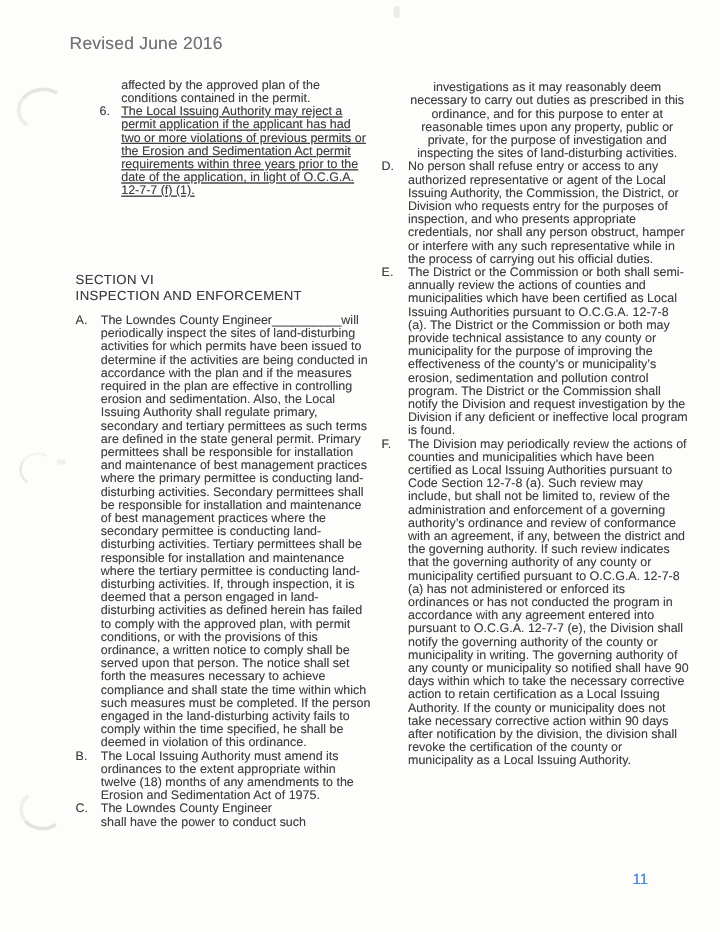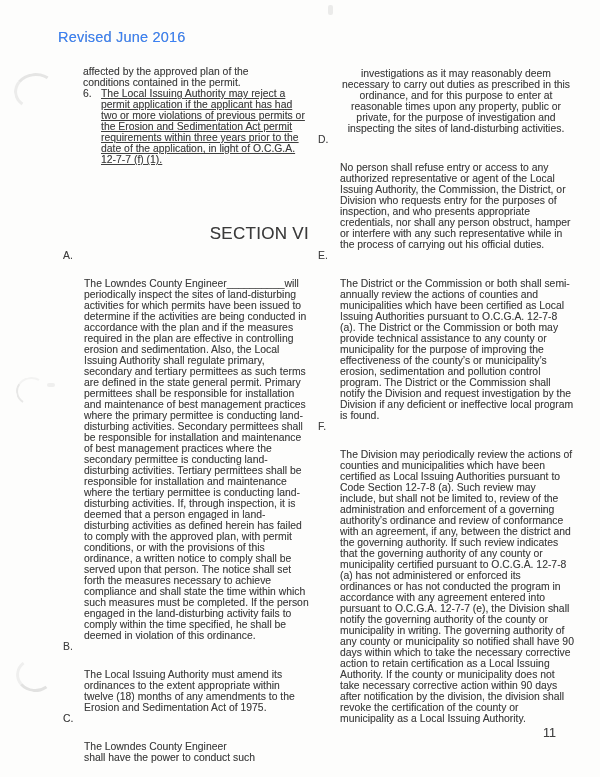--- a/index.html
+++ b/index.html
@@ -7,57 +7,57 @@
     width:600px;height:777px;position:relative;overflow:hidden;
     background:#fdfdfc;
     font-family:"Liberation Sans", sans-serif;
     color:#3e3e3e;
     -webkit-font-smoothing:antialiased;
   }
   .page{position:absolute;inset:0;background:#fdfdfc;}
 
   .header{
     position:absolute;left:58px;top:29px;
-    font-size:14.5px;color:#3b82f6;letter-spacing:.2px;
+    font-size:14.5px;color:#737373;letter-spacing:.2px;
     text-shadow:0 0 .4px rgba(70,70,70,.45);
   }
 
   .col{
     position:absolute;
     font-size:10.4px;line-height:11px;
     color:#3e3e3e;
     text-shadow:0 0 .35px rgba(70,70,70,.4);
   }
   .col-left{left:63px;top:66px;width:246px;}
   .col-right{left:318px;top:68px;width:256px;}
 
-  .cont-left{margin-left:20px;width:208px;}
+  .cont-left{margin-left:38px;width:208px;}
   .cont-right{margin-left:22px;width:232px;text-align:center;}
 
   .numbered{display:flex;margin-left:20px;}
   .numbered .marker{flex:0 0 18px;}
   .numbered .body{flex:1;max-width:208px;text-decoration:underline;}
 
   .lettered{display:flex;}
   .col-left .lettered .marker{flex:0 0 21px;}
   .col-right .lettered .marker{flex:0 0 22px;}
-  .lettered .body{flex:1;margin-top:28px;}
+  .lettered .body{flex:1;}
 
   .section-heading{
-    text-align:right;
+    text-align:left;
     margin:63px 0 9px 0;
-    font-size:17px;line-height:12.5px;
+    font-size:11px;line-height:12.5px;
     letter-spacing:.3px;color:#3a3a3a;
   }
 
   .prewrap{white-space:pre-line;}
 
   .page-number{
-    position:absolute;left:543px;top:726px;
-    font-size:12.5px;color:#404040;
+    position:absolute;left:527px;top:726px;
+    font-size:12.5px;color:#3b82f6;
     text-shadow:0 0 .35px rgba(70,70,70,.4);
   }
 
   
   .arc{position:absolute;border-radius:50%;border:3px solid transparent;}
   .arc-top{
     left:14px;top:73px;width:36px;height:30px;
     border-top-color:rgba(120,120,120,.18);
     border-left-color:rgba(120,120,120,.12);
     transform:rotate(-8deg);
@@ -100,20 +100,21 @@
 
     <div class="cont-left">affected by the approved plan of the conditions contained in the permit.</div>
 
     <div class="numbered">
       <div class="marker">6.</div>
       <div class="body">The Local Issuing Authority may reject a permit application if the applicant has had two or more violations of previous permits or the Erosion and Sedimentation Act permit requirements within three years prior to the date of the application, in light of O.C.G.A. 12-7-7 (f) (1).</div>
     </div>
 
     <div class="section-heading">
       <div>SECTION VI</div>
+      <div>INSPECTION AND ENFORCEMENT</div>
     </div>
 
     <div class="lettered">
       <div class="marker">A.</div>
       <div class="body">The Lowndes County Engineer__________will periodically inspect the sites of land-disturbing activities for which permits have been issued to determine if the activities are being conducted in accordance with the plan and if the measures required in the plan are effective in controlling erosion and sedimentation.  Also, the Local Issuing Authority shall regulate primary, secondary and tertiary permittees as such terms are defined in the state general permit.  Primary permittees shall be responsible for installation and maintenance of best management practices where the primary permittee is conducting land-disturbing activities. Secondary permittees shall be responsible for installation and maintenance of best management practices where the secondary permittee is conducting land-disturbing activities.  Tertiary permittees shall be responsible for installation and maintenance where the tertiary permittee is conducting land-disturbing activities.   If, through inspection, it is deemed that a person engaged in land-disturbing activities as defined herein has failed to comply with the approved plan, with permit conditions, or with the provisions of this ordinance, a written notice to comply shall be served upon that person.  The notice shall set forth the measures necessary to achieve compliance and shall state the time within which such measures must be completed.  If the person engaged in the land-disturbing activity fails to comply within the time specified, he shall be deemed in violation of this ordinance.</div>
     </div>
 
     <div class="lettered">
       <div class="marker">B.</div>
       <div class="body">The Local Issuing Authority must amend its ordinances to the extent appropriate within twelve (18) months of any amendments to the Erosion and Sedimentation Act of 1975.</div>

